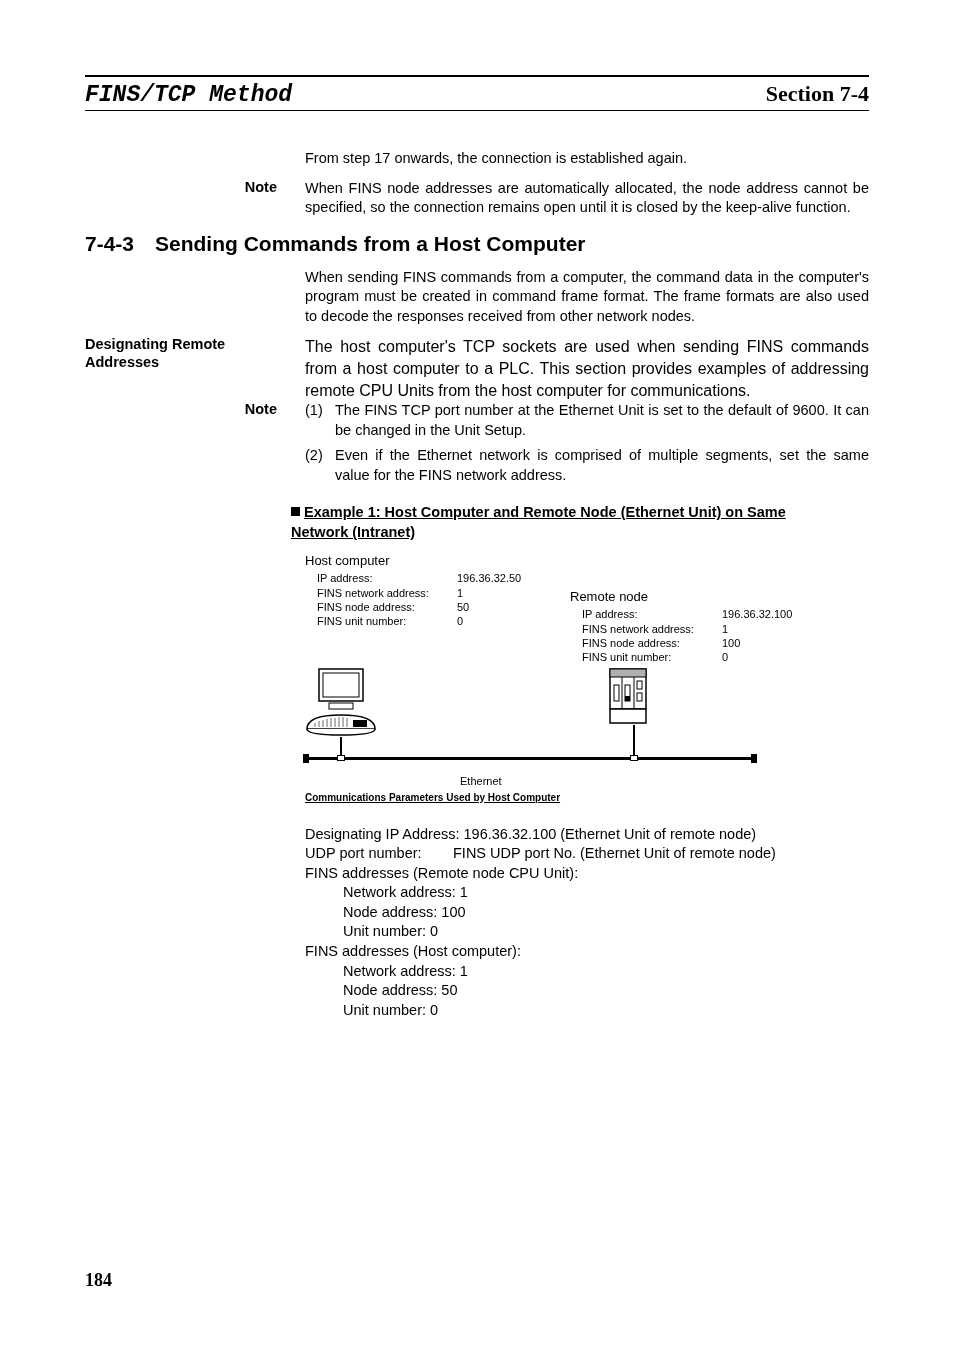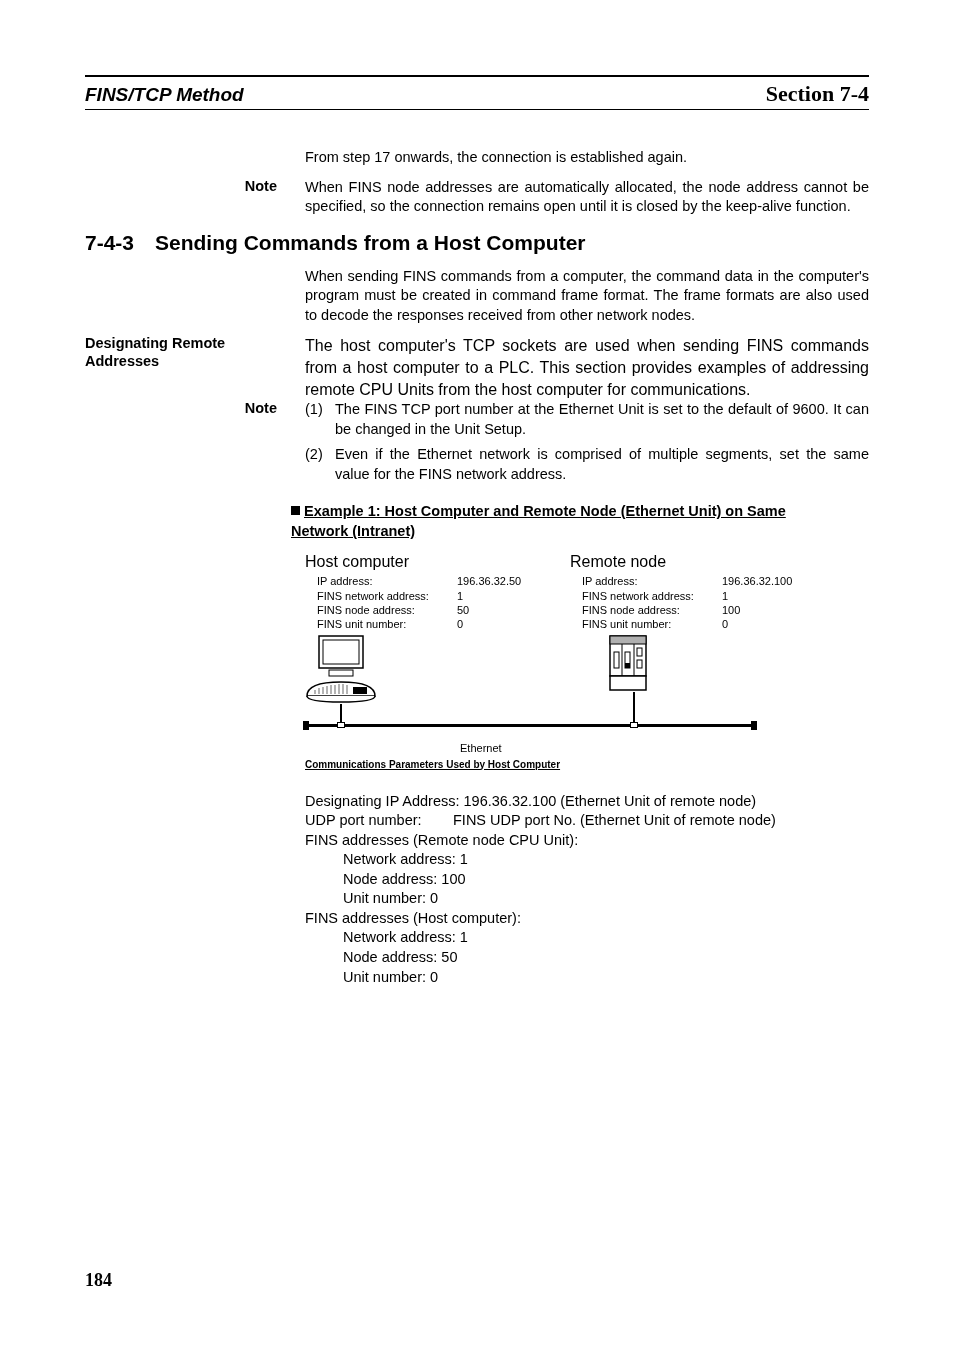--- a/index.html
+++ b/index.html
@@ -18,24 +18,24 @@
     }
     .header-row {
       display: flex;
       justify-content: space-between;
       align-items: baseline;
       border-bottom: 1.5px solid #000;
       padding-bottom: 2px;
       margin-bottom: 38px;
     }
     .header-left {
-      font-family: Liberation Sans, sans-serif;
+      font-family: Liberation Mono, monospace;
       font-style: italic;
       font-weight: bold;
-      font-size: 19px;
+      font-size: 23px;
       text-align: center;
     }
     .header-right {
       font-family: Liberation Serif, serif;
       font-weight: bold;
       font-size: 22px;
     }
     .content-area {
       position: relative;
     }
@@ -150,23 +150,24 @@
     .diag-cols {
       display: flex;
       font-size: 11px;
       line-height: 1.3;
     }
     .diag-col-left {
       width: 265px;
     }
     .diag-col-right {
       width: 265px;
+      margin-top: 36px;
     }
     .diag-title {
-      font-size: 16px;
+      font-size: 13px;
       margin-bottom: 2px;
     }
     .diag-row {
       display: flex;
     }
     .diag-lbl {
       width: 140px;
     }
     .diag-val {
       flex: 1;

